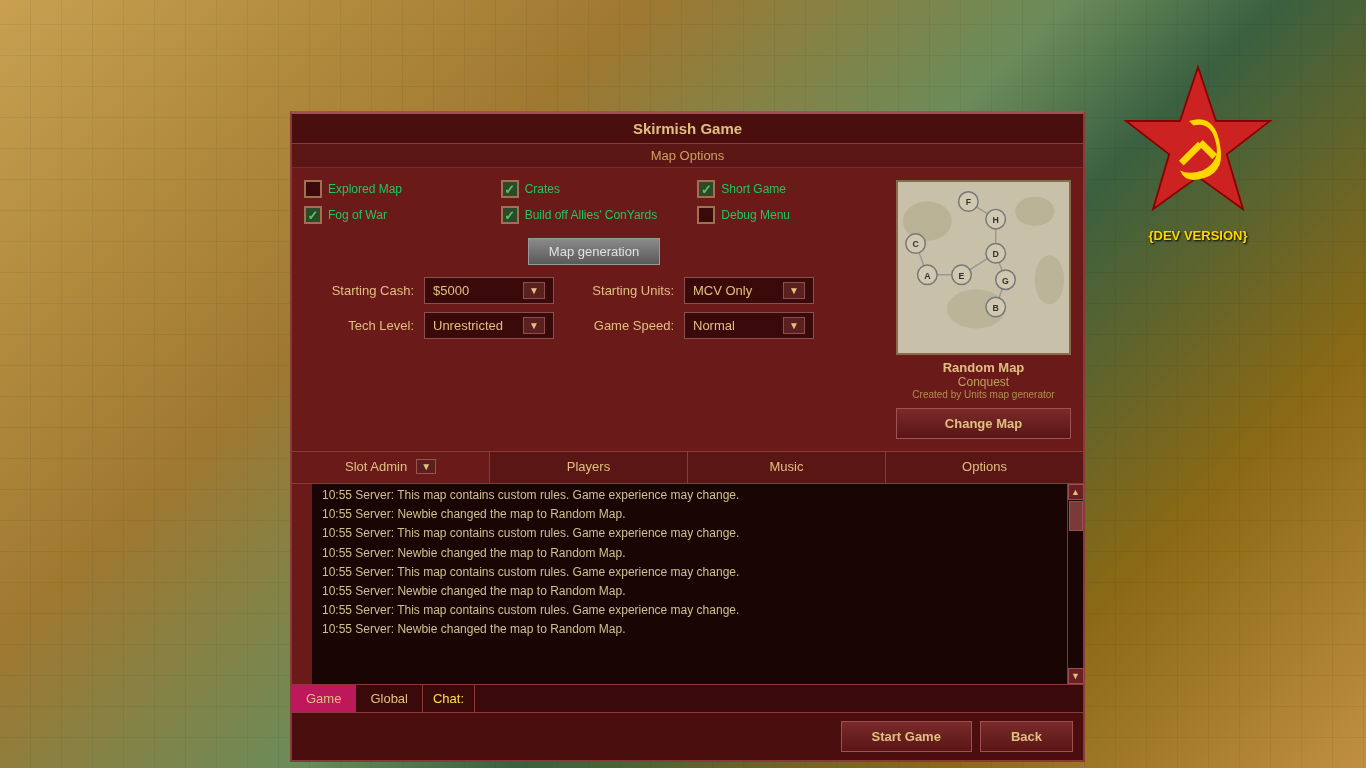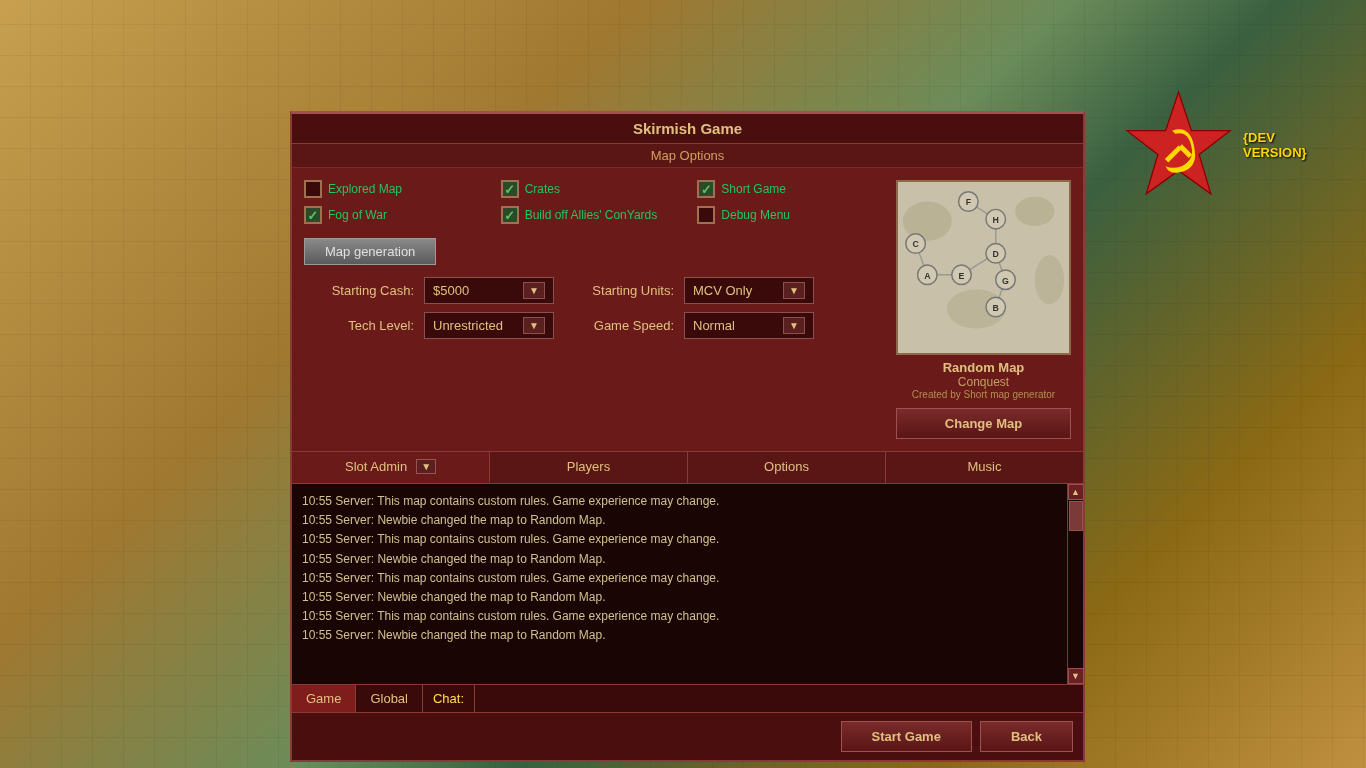--- a/index.html
+++ b/index.html
@@ -26,25 +26,25 @@
       inset: 0;
       background: 
         repeating-linear-gradient(0deg, transparent, transparent 30px, rgba(0,0,0,0.05) 30px, rgba(0,0,0,0.05) 31px),
         repeating-linear-gradient(90deg, transparent, transparent 30px, rgba(0,0,0,0.05) 30px, rgba(0,0,0,0.05) 31px);
     }
 
     
     .soviet-logo {
       position: absolute;
       top: 40px;
-      right: 52px;
+      right: 68px;
       width: 200px;
       height: 220px;
       display: flex;
-      flex-direction: row;
+      flex-direction: column;
       align-items: center;
       justify-content: center;
     }
 
     .soviet-star {
       width: 180px;
       height: 180px;
     }
 
     .dev-version {
@@ -131,21 +131,21 @@
     .checkbox-box.checked::after {
       content: '✓';
       color: #60c060;
       font-size: 13px;
       font-weight: bold;
     }
 
     
     .map-gen-row {
       display: flex;
-      justify-content: flex-start;
+      justify-content: center;
       margin-bottom: 12px;
     }
 
     .btn-map-gen {
       background: linear-gradient(to bottom, #8a8a8a, #5a5a5a);
       color: #e0e0e0;
       border: 1px solid #9a9a9a;
       padding: 5px 20px;
       font-size: 13px;
       cursor: pointer;
@@ -285,21 +285,21 @@
 
     .chat-tab {
       padding: 6px 14px;
       color: #e0c080;
       font-size: 13px;
       cursor: pointer;
       border-right: 1px solid #8b3a3a;
     }
 
     .chat-tab.active {
-      background: #7f1d1d;
+      background: #be185d;
     }
 
     .chat-label {
       color: #fde047;
       font-size: 13px;
       padding: 6px 10px;
       border-right: 1px solid #8b3a3a;
     }
 
     .chat-text-input {
@@ -347,23 +347,24 @@
 
     
     .chat-area {
       position: relative;
       display: flex;
     }
 
     .chat-log-inner {
       flex: 1;
       background: #1a0505;
-      padding: 8px 10px;
+      padding: 2px 10px;
       height: 200px;
       overflow: hidden;
+      margin-left: 20px;
     }
 
     .chat-scrollbar {
       width: 16px;
       background: #2a0808;
       border-left: 1px solid #7a3a3a;
       display: flex;
       flex-direction: column;
       align-items: center;
     }
@@ -533,39 +534,39 @@
 
           <circle cx="30" cy="95" r="10" fill="#d0c8b0" stroke="#777" stroke-width="1.5"></circle>
           <text x="30" y="99" text-anchor="middle" font-size="9" font-weight="bold" fill="#333">A</text>
 
           <circle cx="18" cy="63" r="10" fill="#d0c8b0" stroke="#777" stroke-width="1.5"></circle>
           <text x="18" y="67" text-anchor="middle" font-size="9" font-weight="bold" fill="#333">C</text>
         </svg>
       </div>
       <div class="map-preview-title">Random Map</div>
       <div class="map-preview-subtitle">Conquest</div>
-      <div class="map-preview-desc">Created by Short map generator</div>
+      <div class="map-preview-desc">Created by Units map generator</div>
       <div class="change-map-btn">Change Map</div>
     </div>
 
   </div>
 
   <div class="tabs-row">
     <div class="tab tab-slot-admin active">
       <span>Slot Admin</span>
       <span style="font-size:10px; margin-left:4px; border:1px solid #a05050; padding:1px 4px; background:#5a2020;">▼</span>
     </div>
     <div class="tab">
       <span>Players</span>
     </div>
     <div class="tab">
+      <span>Music</span>
+    </div>
+    <div class="tab">
       <span>Options</span>
-    </div>
-    <div class="tab">
-      <span>Music</span>
     </div>
   </div>
 
   <div class="chat-area">
     <div class="chat-log-inner" id="chat-log-el">
         <div class="chat-line">10:55  Server:  This map contains custom rules. Game experience may change.</div>
         <div class="chat-line">10:55  Server:  Newbie changed the map to Random Map.</div>
         <div class="chat-line">10:55  Server:  This map contains custom rules. Game experience may change.</div>
         <div class="chat-line">10:55  Server:  Newbie changed the map to Random Map.</div>
         <div class="chat-line">10:55  Server:  This map contains custom rules. Game experience may change.</div>

